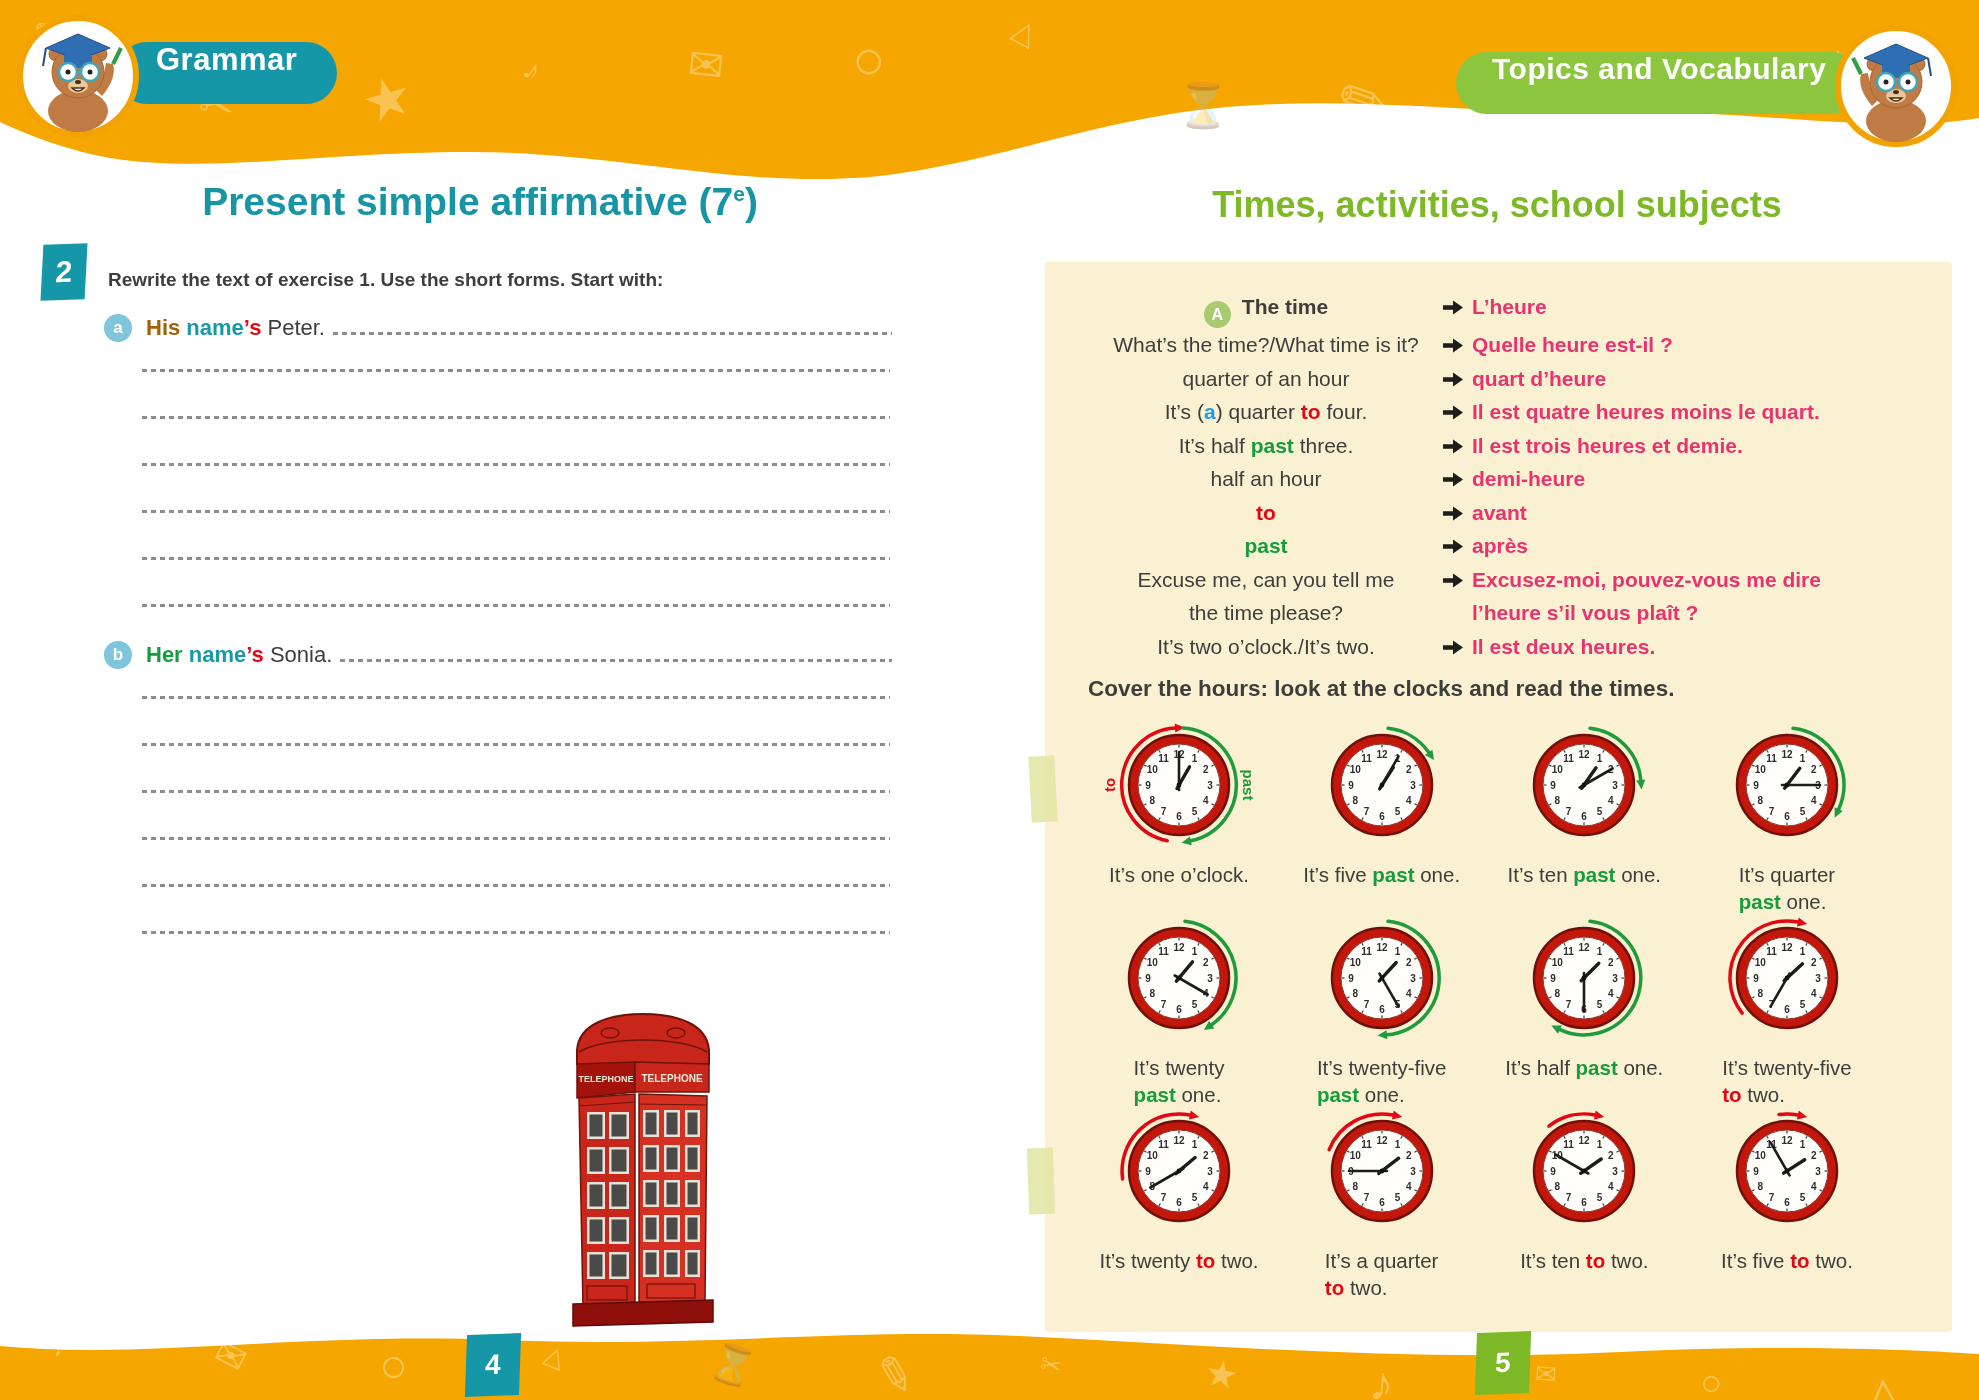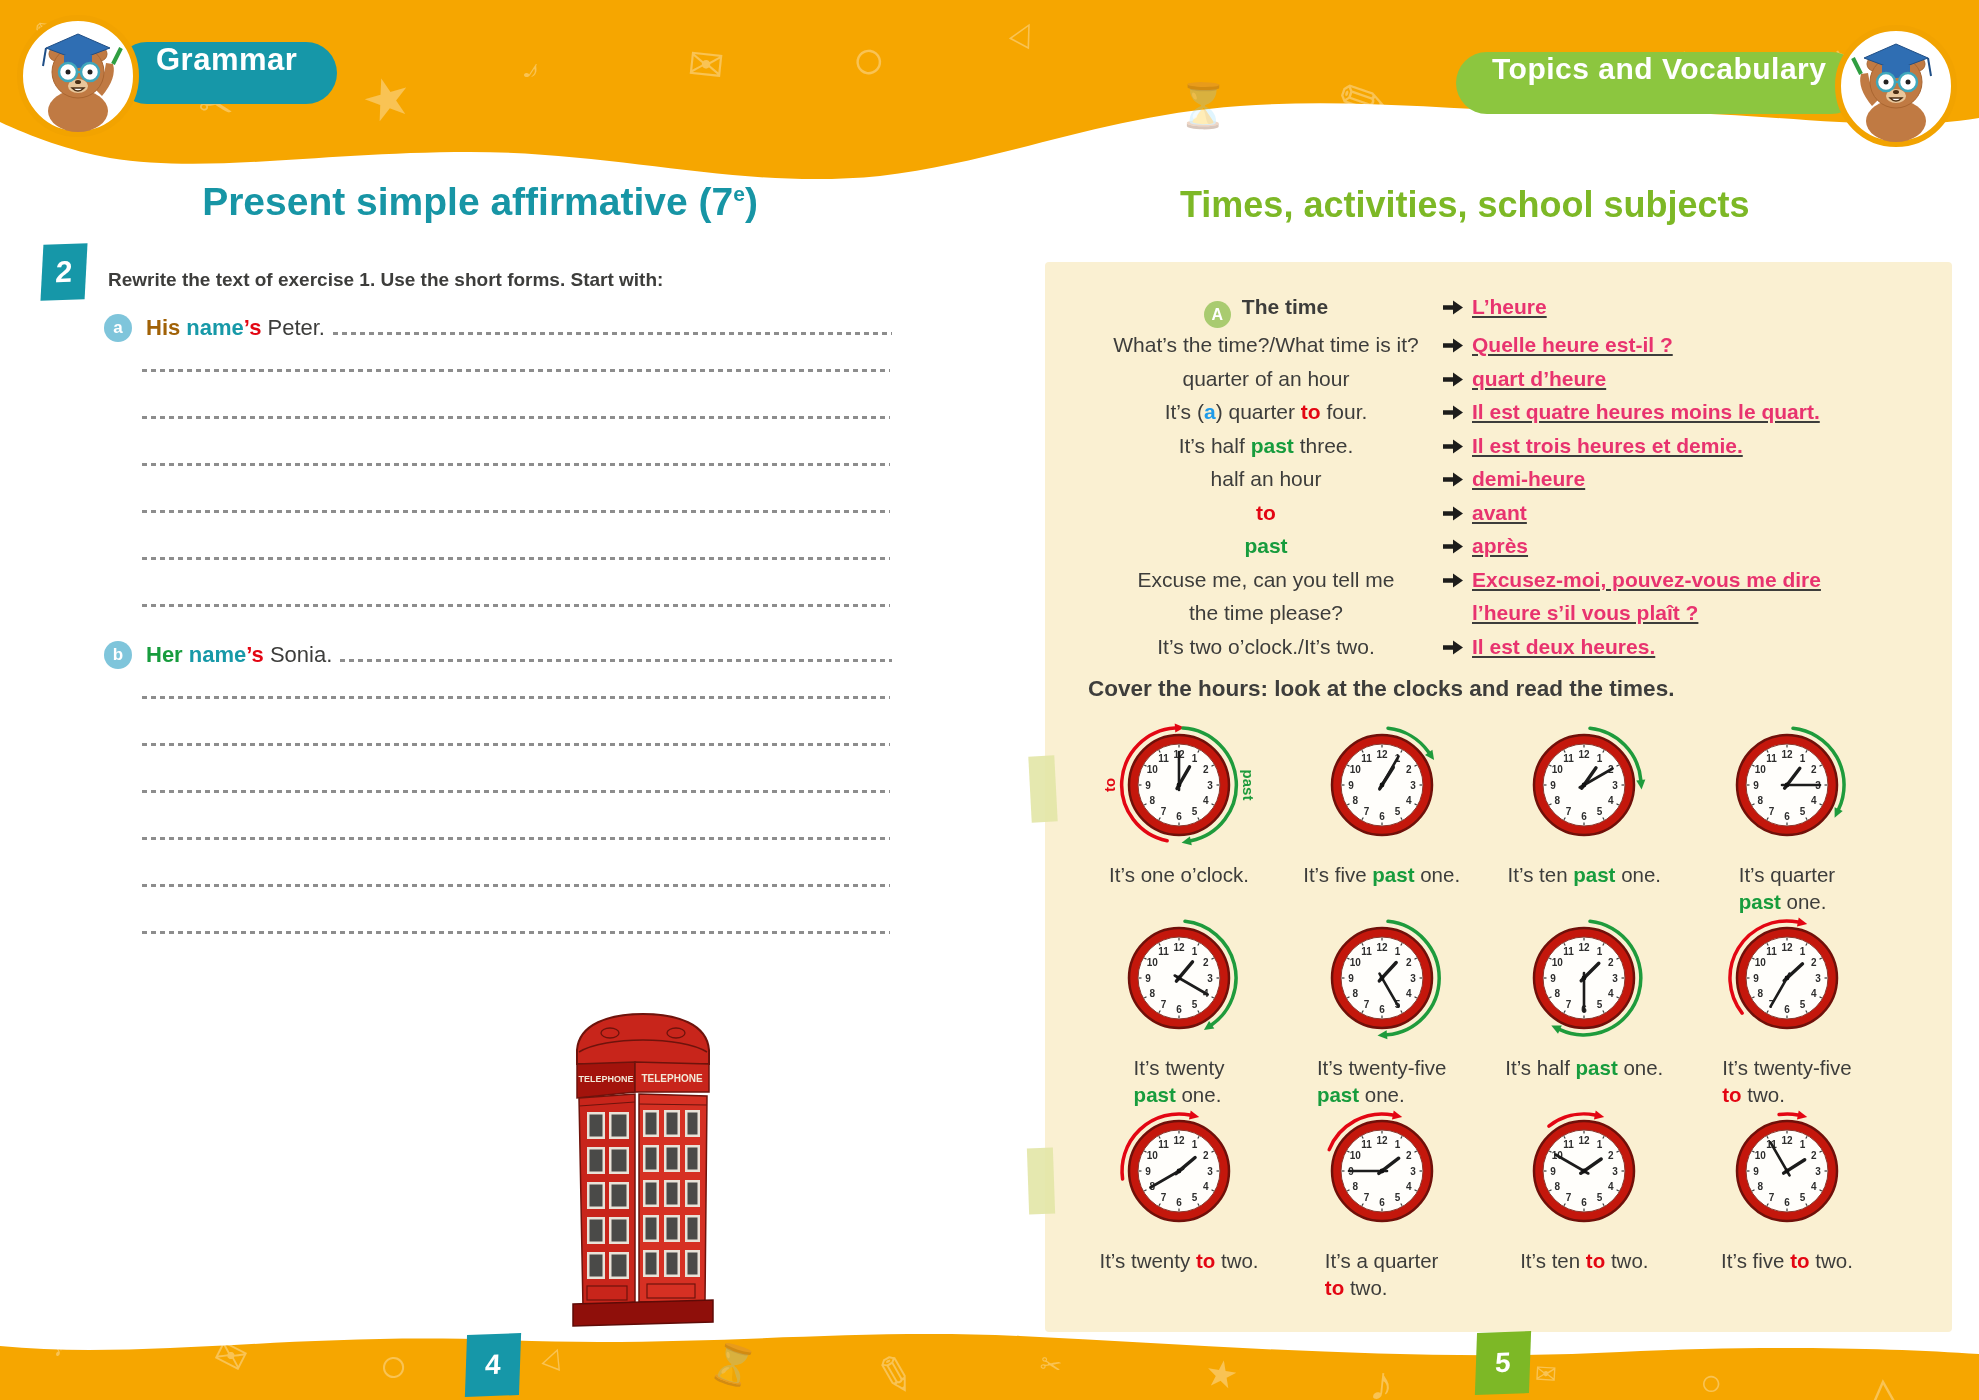--- a/index.html
+++ b/index.html
@@ -15,21 +15,21 @@
   .mascot{position:absolute;z-index:4;}
   #mascot-left{left:16px;top:14px;}
   #mascot-right{left:1834px;top:24px;}
   .badge{position:absolute;z-index:3;color:#fff;font-weight:bold;display:flex;align-items:flex-start;
          justify-content:center;border-radius:34px;letter-spacing:.5px;}
   #badge-grammar{left:116px;top:42px;height:62px;padding:0 40px;background:#1697A8;font-size:31px;}
   #badge-topics{left:1456px;top:52px;height:62px;padding:0 36px;background:#8CC63F;font-size:30px;}
   #title-left{position:absolute;left:110px;top:154px;width:740px;text-align:center;color:#1795A5;
               font-size:39px;font-weight:bold;z-index:2;}
   #title-left sup{font-size:21px;}
-  #title-right{position:absolute;left:1180px;top:160px;width:740px;color:#7DB826;
+  #title-right{position:absolute;left:1127px;top:160px;width:740px;text-align:center;color:#7DB826;
                font-size:36px;font-weight:bold;z-index:2;}
   #ex-num{position:absolute;left:42px;top:244px;width:44px;height:56px;background:#1697A8;
           transform:skewX(-5deg) rotate(-2deg);color:#fff;font-size:30px;font-weight:bold;
           display:flex;align-items:center;justify-content:center;z-index:2;}
   #ex-instruction{position:absolute;left:108px;top:260px;font-size:19px;font-weight:bold;z-index:2;margin-top:9px;}
   .item-row{position:absolute;left:104px;width:788px;display:flex;align-items:center;z-index:2;}
   .item-badge{width:28px;height:28px;border-radius:50%;background:#7FC5DB;color:#fff;font-weight:bold;
               font-size:17px;display:flex;align-items:center;justify-content:center;margin-right:14px;flex:0 0 auto;}
   .item-text{font-size:22px;white-space:nowrap;}
   .dots{height:3px;background-image:repeating-linear-gradient(to right,#8d8d8d 0 5px,transparent 5px 9px);}
@@ -37,21 +37,21 @@
   .ansline{position:absolute;left:142px;width:748px;z-index:2;}
   #booth{position:absolute;left:543px;top:1006px;z-index:2;}
   .cream-box{position:absolute;left:1045px;top:262px;width:907px;height:1070px;background:#FAF0D2;
              border-radius:4px;z-index:1;}
   .tape{position:absolute;width:26px;height:66px;background:#E2E6A6;opacity:.9;z-index:2;}
   #tape1{left:1030px;top:756px;transform:rotate(-3deg);}
   #tape2{left:1028px;top:1148px;transform:rotate(-2deg);}
   #vocab-rows{position:absolute;left:1090px;top:290px;width:826px;z-index:2;}
   .vrow{display:flex;}
   .vleft{width:352px;flex:0 0 auto;text-align:center;}
-  .vright{flex:1;text-decoration:underline;}
+  .vright{flex:1;}
   .vline{font-size:21px;line-height:33.5px;}
   .varrow{vertical-align:-2px;margin-right:8px;}
   .frline{color:#E8336F;font-weight:bold;}
   .fr-cont{padding-left:30px;}
   .abadge{display:inline-flex;width:27px;height:27px;border-radius:50%;background:#A9CB70;color:#fff;
           font-weight:bold;font-size:16px;align-items:center;justify-content:center;margin-right:11px;
           vertical-align:-6px;}
   .c-dark{color:#3D3D3B}.c-red{color:#E30613}.c-green{color:#179C3D}.c-orange{color:#a16207}
   .c-teal{color:#1799A8}.c-blue{color:#1E9BE9}
   .b{font-weight:bold}

